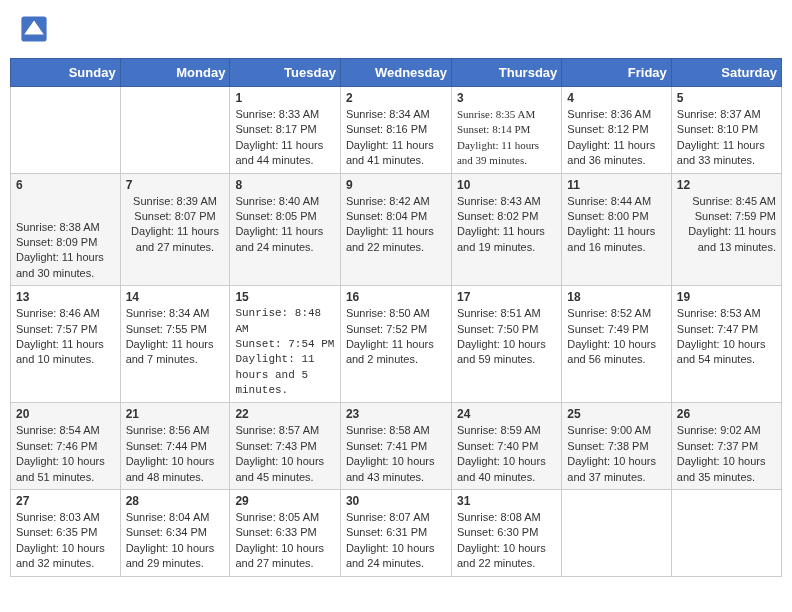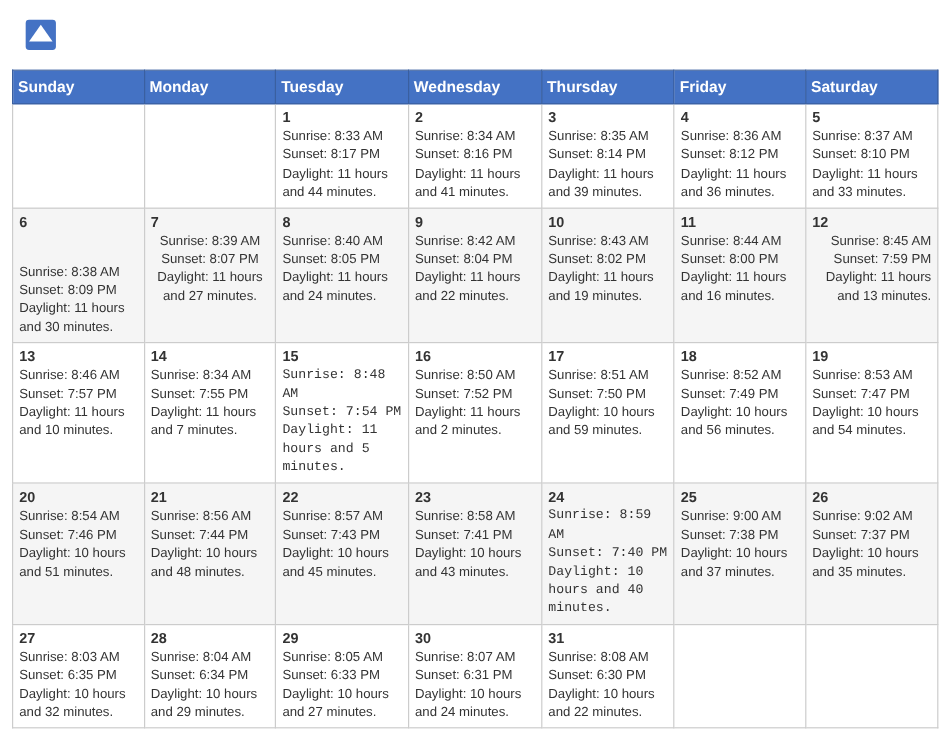--- a/index.html
+++ b/index.html
@@ -46,21 +46,21 @@
     }
     .calendar {
       width: 100%;
       border-collapse: collapse;
       font-size: 11px;
     }
     .calendar thead th {
       background: #4472c4;
       color: #fff;
       padding: 6px 4px;
-      text-align: left;
+      text-align: right;
       font-size: 13px;
       font-weight: bold;
       border: 1px solid #3a5fa0;
     }
     .calendar tbody td {
       border: 1px solid #ccc;
       vertical-align: top;
       padding: 4px 5px;
       width: 113px;
       min-height: 80px;
@@ -127,21 +127,21 @@
 Daylight: 11 hours and 44 minutes.</div>
         </td>
         <td>
           <div class="day-number">2</div>
           <div class="day-info" style="white-space: pre-line;">Sunrise: 8:34 AM
 Sunset: 8:16 PM
 Daylight: 11 hours and 41 minutes.</div>
         </td>
         <td>
           <div class="day-number">3</div>
-          <div class="day-info" style="white-space: pre-line;">Sunrise: 8:35 AM
+          <div class="day-info" style="white-space: pre-line; font-family: Liberation Serif, serif;">Sunrise: 8:35 AM
 Sunset: 8:14 PM
 Daylight: 11 hours and 39 minutes.</div>
         </td>
         <td>
           <div class="day-number">4</div>
           <div class="day-info" style="white-space: pre-line;">Sunrise: 8:36 AM
 Sunset: 8:12 PM
 Daylight: 11 hours and 36 minutes.</div>
         </td>
         <td>
@@ -259,21 +259,21 @@
 Daylight: 10 hours and 45 minutes.</div>
         </td>
         <td>
           <div class="day-number">23</div>
           <div class="day-info" style="white-space: pre-line;">Sunrise: 8:58 AM
 Sunset: 7:41 PM
 Daylight: 10 hours and 43 minutes.</div>
         </td>
         <td>
           <div class="day-number">24</div>
-          <div class="day-info" style="white-space: pre-line; font-family: Liberation Mono, monospace;">Sunrise: 8:59 AM
+          <div class="day-info" style="white-space: pre-line;">Sunrise: 8:59 AM
 Sunset: 7:40 PM
 Daylight: 10 hours and 40 minutes.</div>
         </td>
         <td>
           <div class="day-number">25</div>
           <div class="day-info" style="white-space: pre-line;">Sunrise: 9:00 AM
 Sunset: 7:38 PM
 Daylight: 10 hours and 37 minutes.</div>
         </td>
         <td>

